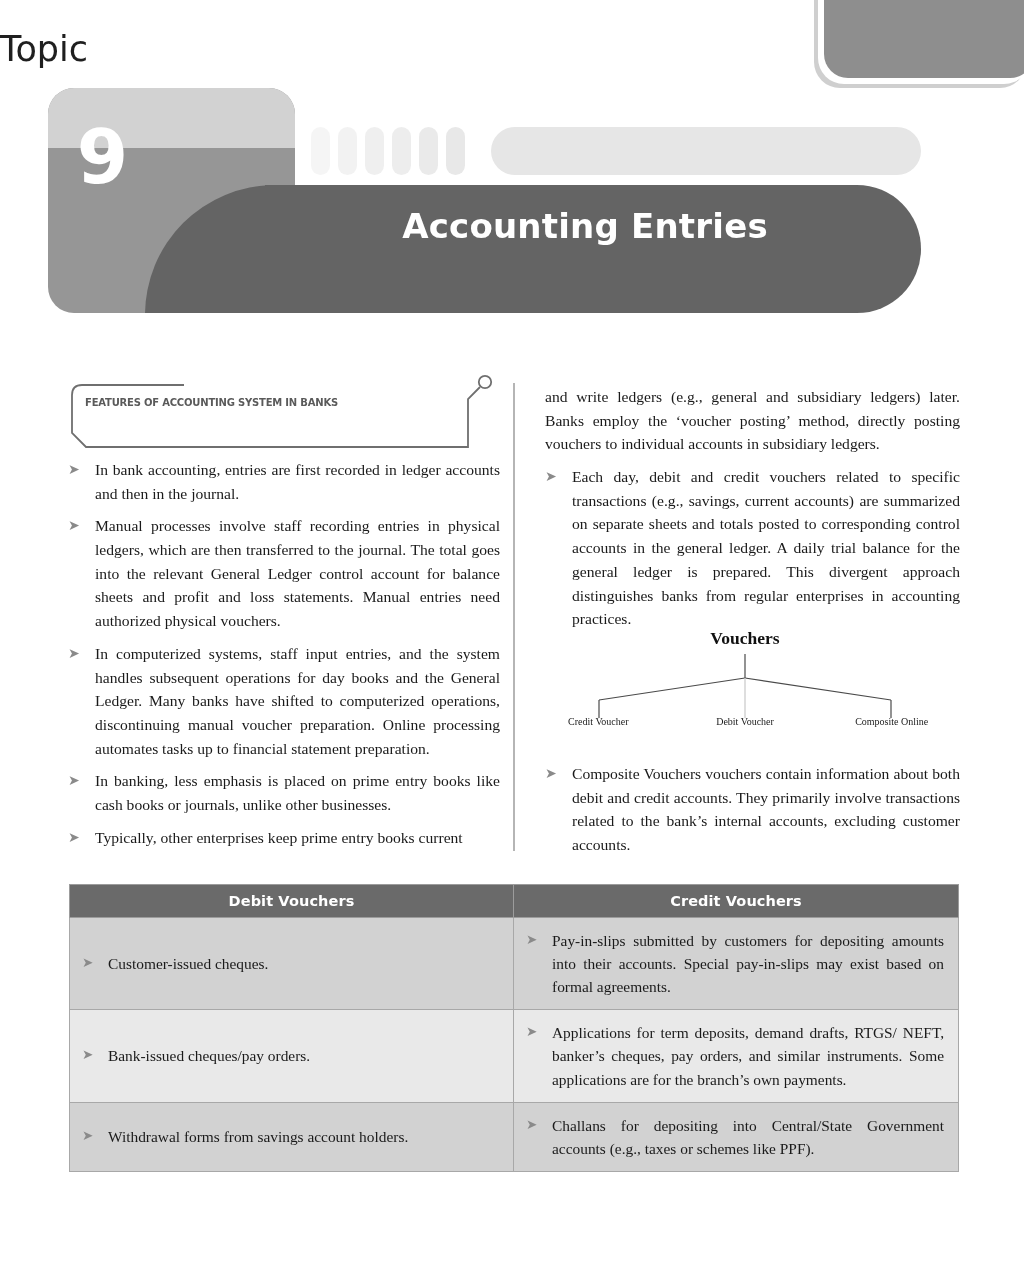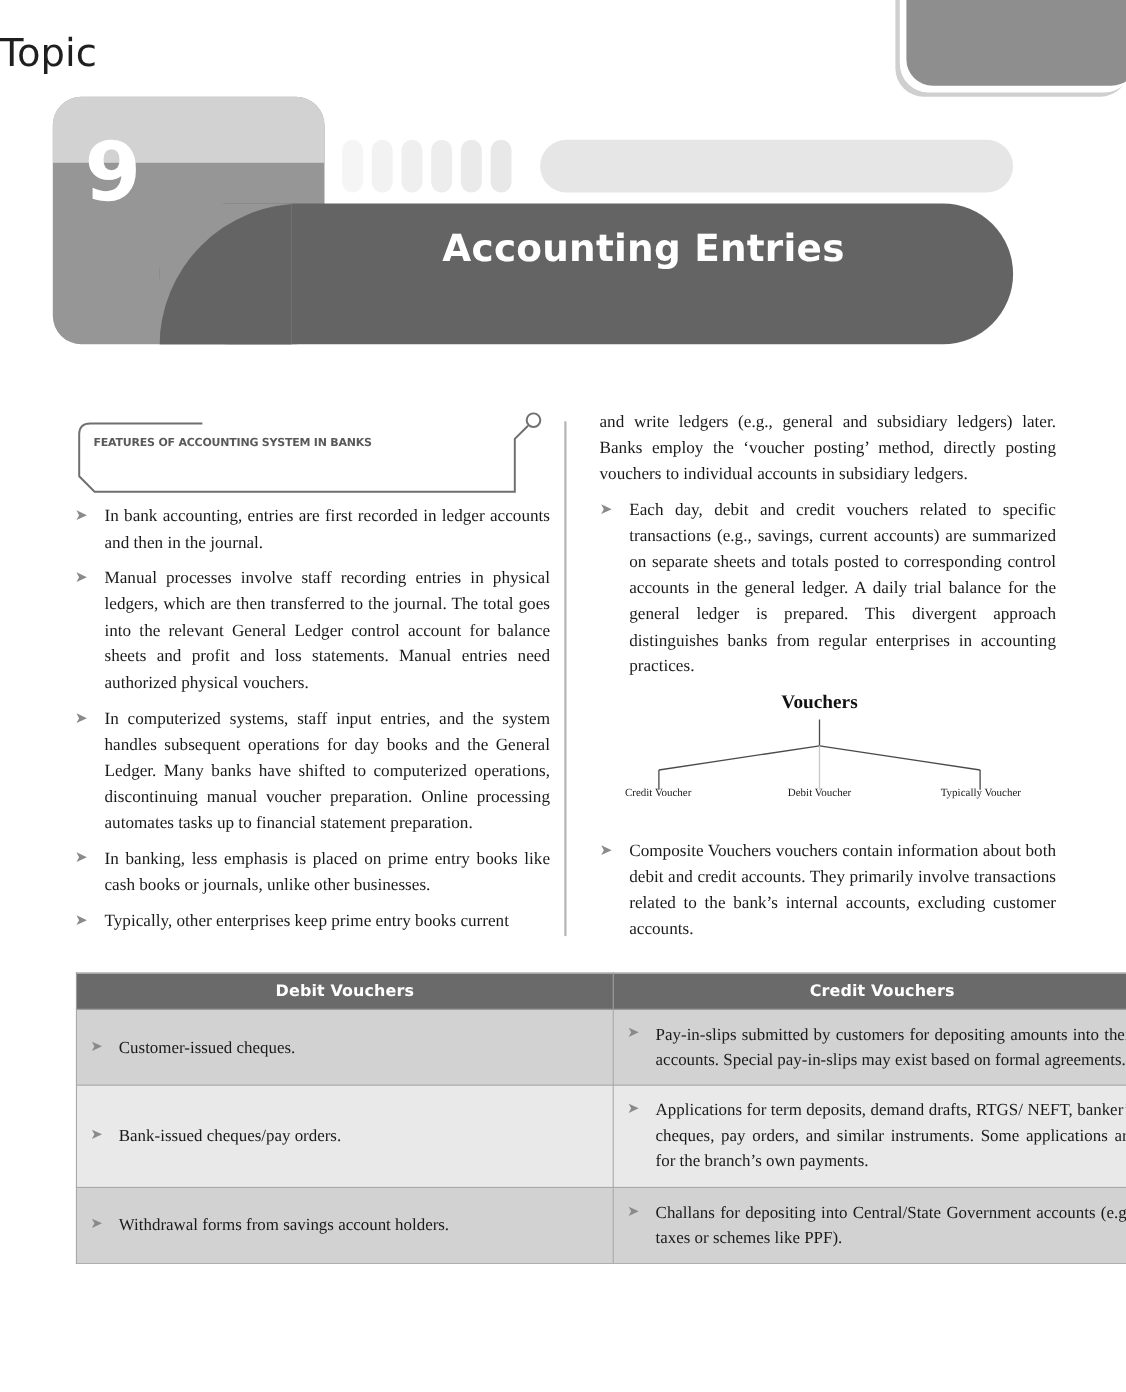--- a/index.html
+++ b/index.html
@@ -185,21 +185,21 @@
     margin-bottom: 9px;
     text-align: justify;
   }
   ul.blist li .bullet {
     position: absolute;
     left: 0; top: 1px;
     color: #8a8a8a;
     font-size: 14px;
     font-family: "DejaVu Sans", sans-serif;
   }
-  .cont-para { margin: 0 0 9px 0; text-align: justify; }
+  .cont-para { margin: 13px 0 9px 0; text-align: justify; }
 
   
   .tree {
     position: absolute;
     left: 525px; top: 628px;
     width: 440px; height: 118px;
   }
   .tree-title {
     position: absolute;
     left: 0; top: 0;
@@ -230,21 +230,21 @@
     width: 887px;
     border-collapse: collapse;
     table-layout: fixed;
   }
   .vtable th {
     background: #6a6a6a;
     color: #ffffff;
     font-family: "DejaVu Sans", "Liberation Sans", sans-serif;
     font-weight: bold;
     font-size: 14.5px;
-    padding: 8px 22px;
+    padding: 8px 0;
     text-align: center;
     border: 1px solid #9c9c9c;
     letter-spacing: 0.1px;
   }
   .vtable td {
     border: 1px solid #a8a8a8;
     padding: 11px 14px 11px 12px;
     vertical-align: middle;
     font-size: 15.4px;
     line-height: 1.5;
@@ -332,21 +332,21 @@
     <line x1="220" y1="2" x2="220" y2="26" stroke="#4a4a4a" stroke-width="1.2"></line>
     <line x1="220" y1="26" x2="74" y2="48" stroke="#4a4a4a" stroke-width="1.2"></line>
     <line x1="220" y1="26" x2="366" y2="48" stroke="#4a4a4a" stroke-width="1.2"></line>
     <line x1="74" y1="48" x2="74" y2="66" stroke="#4a4a4a" stroke-width="1.2"></line>
     <line x1="366" y1="48" x2="366" y2="66" stroke="#4a4a4a" stroke-width="1.2"></line>
     <line x1="220" y1="26" x2="220" y2="66" stroke="#c8c8c8" stroke-width="1.2"></line>
   </svg>
   <div class="tree-leaves">
     <div class="tree-leaf">Credit Voucher</div>
     <div class="tree-leaf">Debit Voucher</div>
-    <div class="tree-leaf">Typically Voucher</div>
+    <div class="tree-leaf">Composite Online</div>
   </div>
 </div>
 
 <div class="col" style="left:545px; top:762px; width:415px;">
   <ul class="blist">
     <li><span class="bullet">➤</span><span>Composite Vouchers vouchers contain information about both debit and credit accounts. They primarily involve transactions related to the bank’s internal accounts, excluding customer accounts.</span></li>
   </ul>
 </div>
 
 <table class="vtable">

